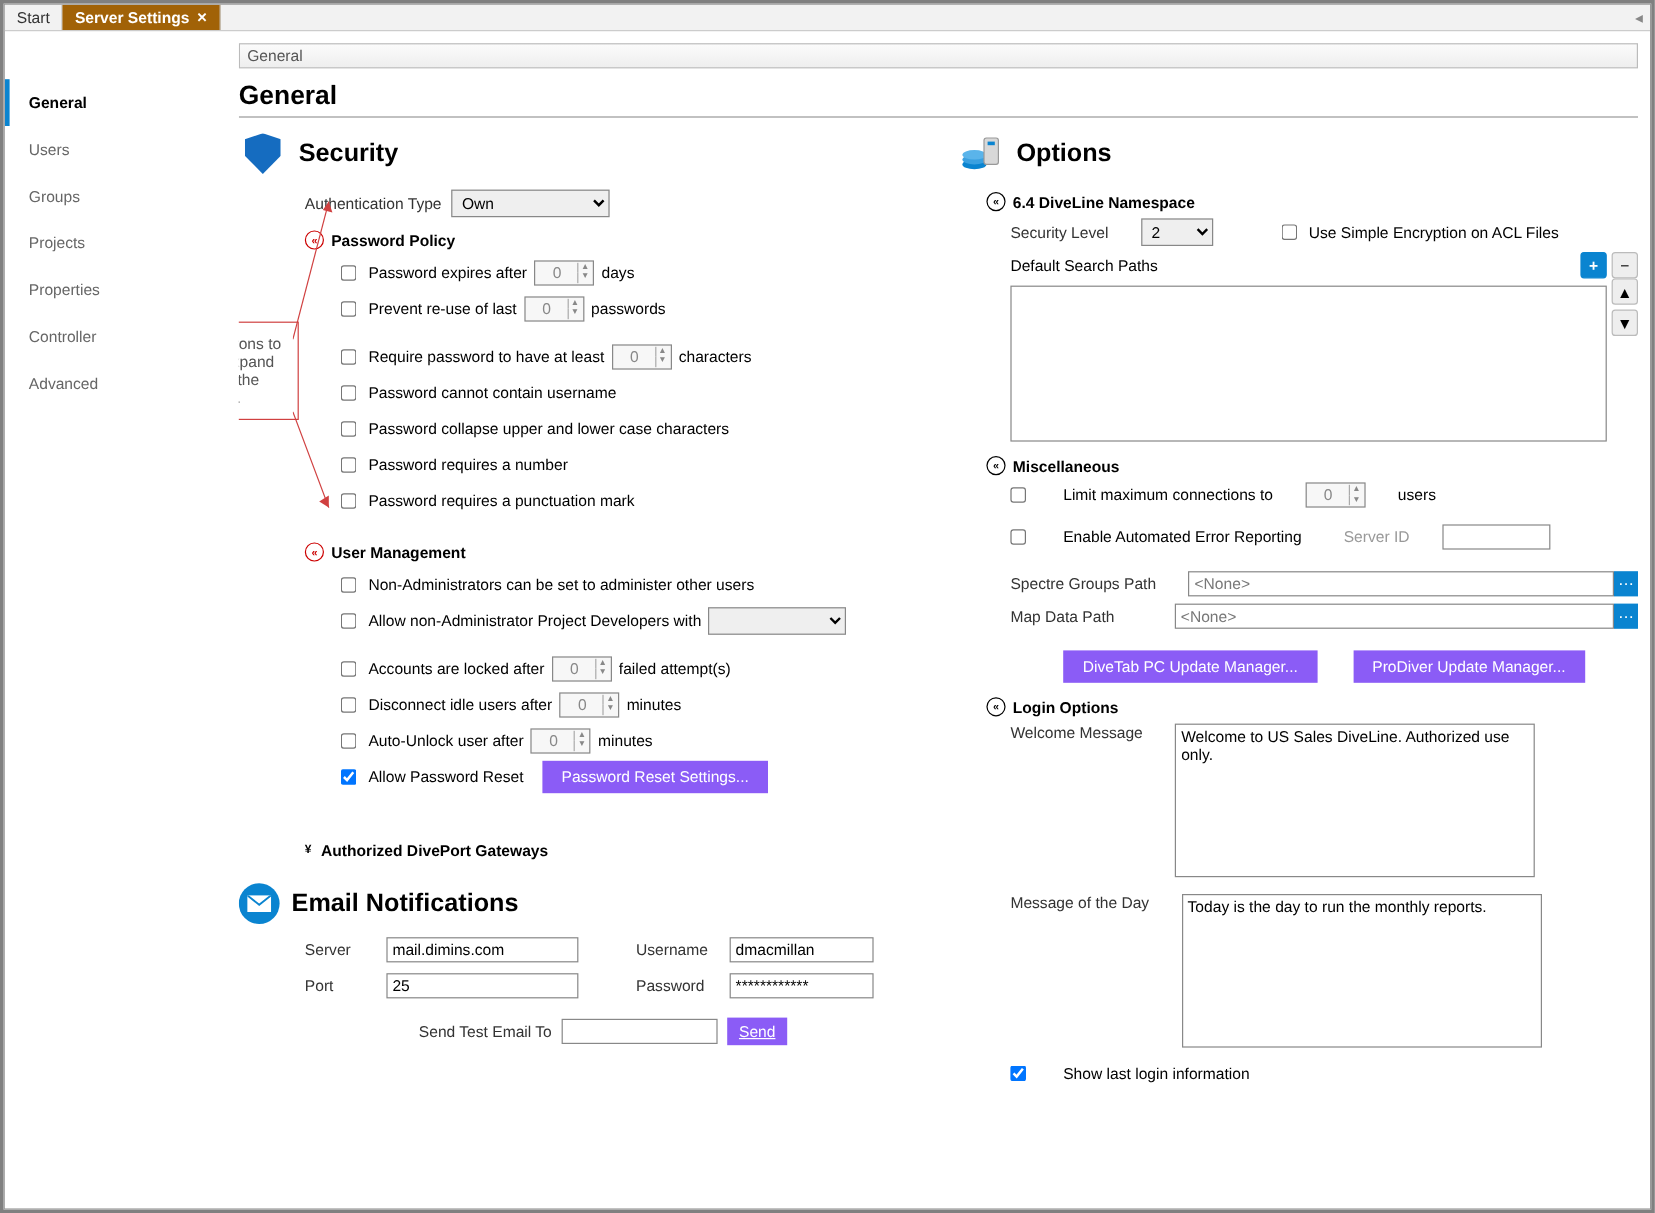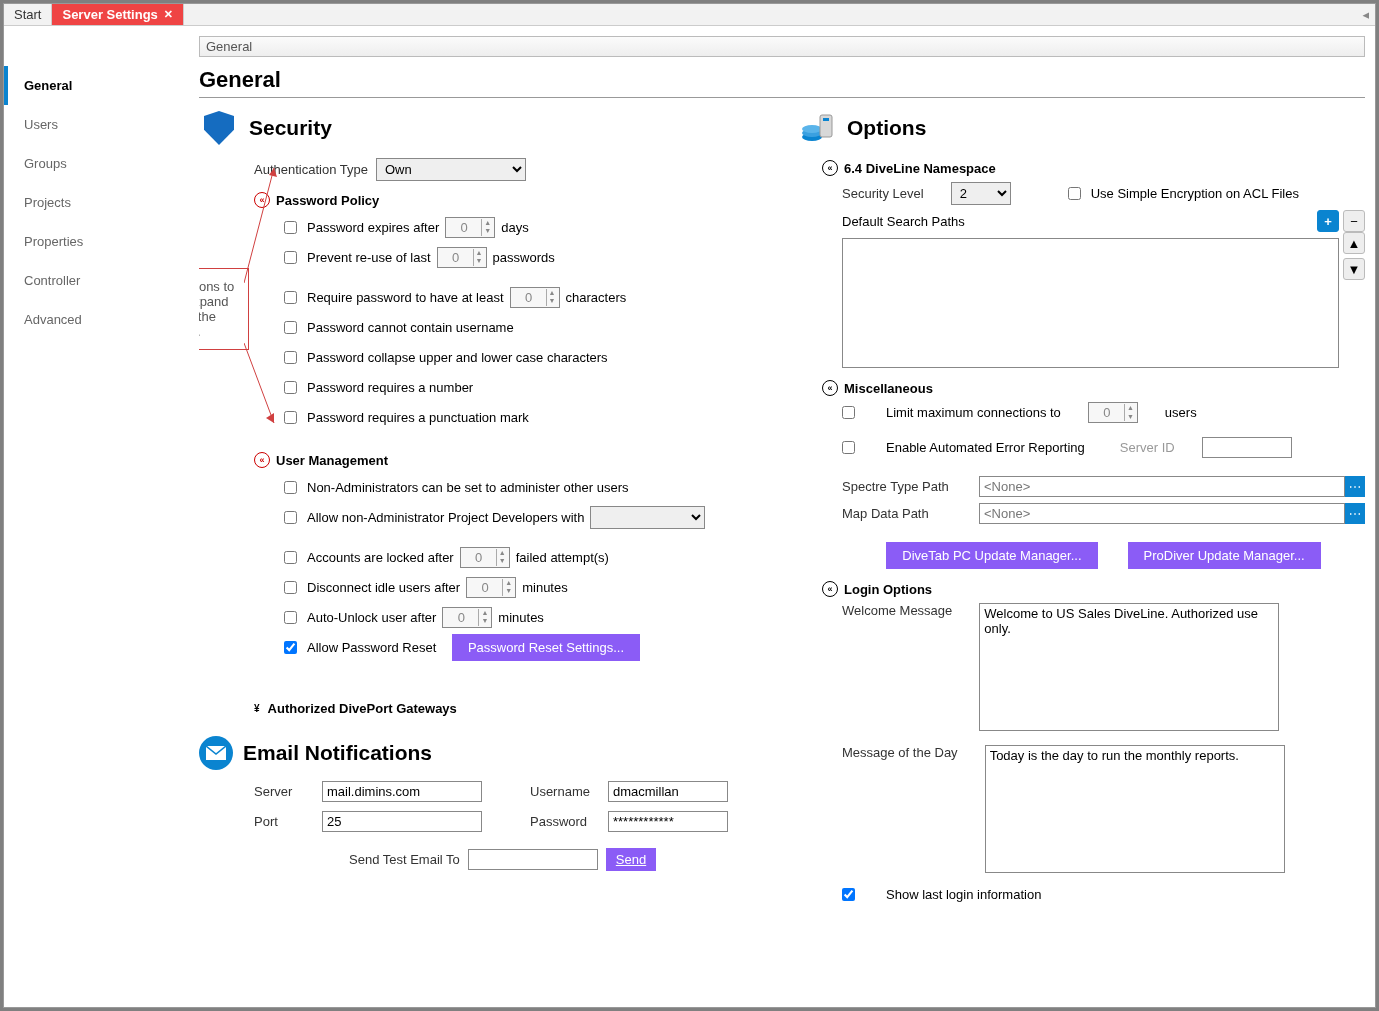--- a/index.html
+++ b/index.html
@@ -1,20 +1,20 @@
 <!DOCTYPE html>
 <html><head>
 <meta charset="utf-8">
 <style>
 * { box-sizing: border-box; margin: 0; padding: 0; font-family: "Segoe UI", Tahoma, Arial, sans-serif; font-size: 13px; }
 body { background: #808080; padding: 3px; }
 .window { background: #fff; border: 1px solid #999; width: 1373px; height: 1005px; overflow: hidden; }
 .tabbar { background: #f2f2f2; border-bottom: 1px solid #ccc; display: flex; align-items: stretch; height: 22px; }
 .tab { padding: 2px 10px; border-right: 1px solid #ccc; display: flex; align-items: center; color: #333; cursor: pointer; }
-.tab.active { background: #ef4444; color: #fff; font-weight: bold; }
+.tab.active { background: #a16207; color: #fff; font-weight: bold; }
 .tab-close { margin-left: 6px; font-size: 11px; }
 .tab-arrow { margin-left: auto; padding: 0 6px; color: #888; display: flex; align-items: center; }
 .body { display: flex; height: calc(100% - 22px); }
 .sidebar { width: 195px; padding-top: 40px; }
 .sidebar .item { padding: 12px 20px; color: #666; cursor: pointer; }
 .sidebar .item.sel { color: #000; font-weight: bold; border-left: 4px solid #0a84d0; padding-left: 16px; }
 .main { flex: 1; padding: 0 10px 10px 0; overflow: auto; }
 .breadcrumb { border: 1px solid #bbb; background: linear-gradient(#fbfbfb,#eee); padding: 2px 6px; margin-top: 10px; color: #555; }
 h1.page-title { font-size: 22px; font-weight: bold; margin: 10px 0; border-bottom: 1px solid #999; padding-bottom: 4px; }
 .columns { display: flex; gap: 30px; }
@@ -101,21 +101,21 @@
 
           <div class="sect-head">
             <div class="sect-icon">
                 <div class="shield"></div>
               </div>
             <div class="sect-title">Security</div>
           </div>
 
           <div class="row">
             <label class="lbl">Authentication Type</label>
-            <select class="sel" style="width:150px"><option>Own</option></select>
+            <select class="sel" style="width:132px"><option>Own</option></select>
           </div>
 
           <div class="subhead">
               <span class="chev">«</span>
               <span>Password Policy</span>
             </div>
 
           <div class="row indent2 chk-row">
               <input type="checkbox" style="">
               <span>Password expires after</span>
@@ -293,21 +293,21 @@
                 </span></span>
               <span>users</span>
             </div>
           <div class="rcol-row chk-row" style="margin-top:14px">
               <input type="checkbox" style="">
               <span>Enable Automated Error Reporting</span>
               <span style="color:#999;margin-left:8px">Server ID</span>
               <input class="txt" style="width: 90px;">
             </div>
           <div class="rcol-row" style="margin-top:18px">
-              <label class="rcol-lbl">Spectre Type Path</label>
+              <label class="rcol-lbl">Spectre Groups Path</label>
               <div class="path-box">
                 <input value="&lt;None&gt;" style="">
                 <button class="dots">⋯</button>
               </div>
             </div>
           <div class="rcol-row" style="margin-top:6px">
               <label class="rcol-lbl">Map Data Path</label>
               <div class="path-box">
                 <input value="&lt;None&gt;" style="">
                 <button class="dots">⋯</button>

